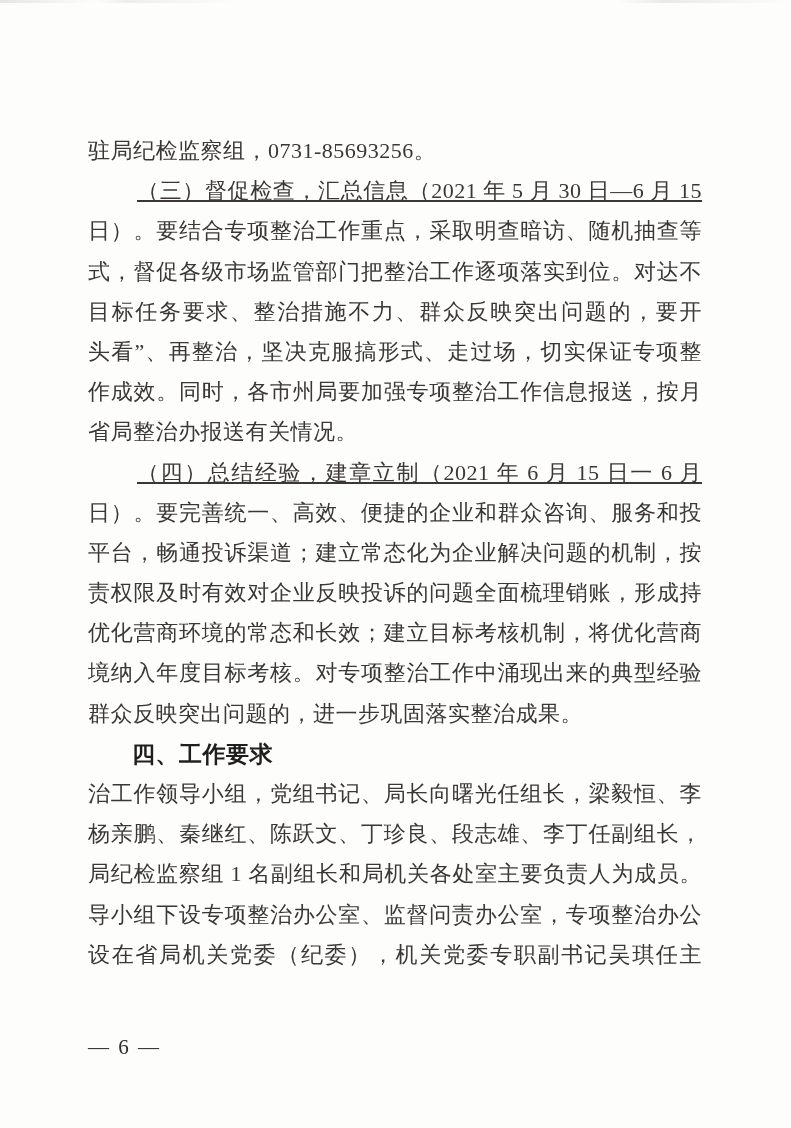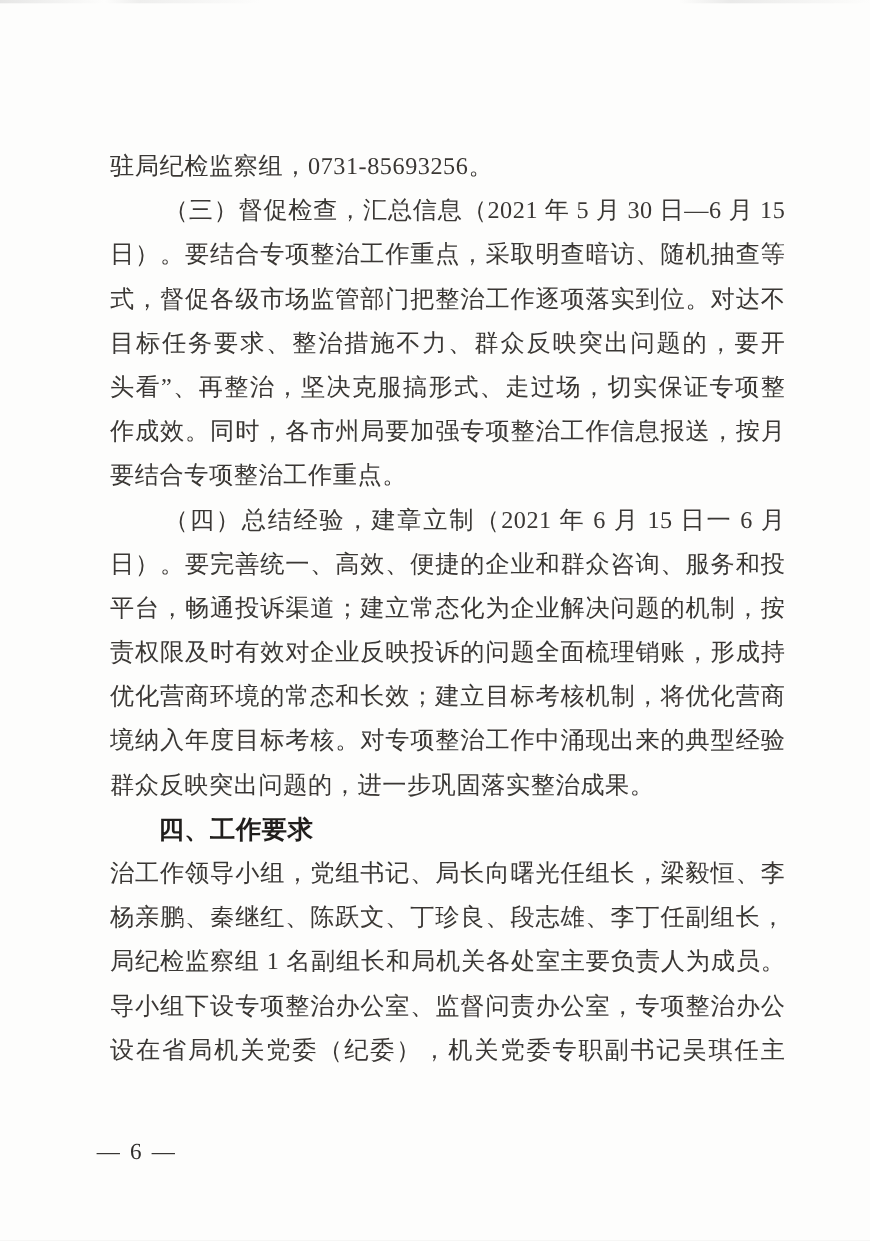--- a/index.html
+++ b/index.html
@@ -25,35 +25,36 @@
     width: 100%;
     height: 3px;
     background: linear-gradient(to right,
       rgba(160,160,160,0.25) 0%, rgba(255,255,255,0) 12%,
       rgba(170,170,170,0.18) 16%, rgba(255,255,255,0) 30%,
       rgba(255,255,255,0) 78%, rgba(165,165,165,0.22) 84%,
       rgba(255,255,255,0) 100%);
   }
   .doc-body {
     position: absolute;
-    left: 100px;
+    left: 88px;
     top: 131px;
     width: 614px;
     font-size: 22px;
     letter-spacing: 0.5px;
   }
   .line {
     height: 40.2px;
     line-height: 40.2px;
     text-align: justify;
     text-align-last: justify;
     overflow: hidden;
   }
   .line.start {
     text-indent: 49px;
+    text-decoration: underline;
   }
   .line.end {
     text-align: left;
     text-align-last: left;
   }
   .line.heading {
     font-family: "Liberation Sans", "DejaVu Sans", sans-serif;
     font-weight: bold;
     color: #201e1c;
     text-indent: 44px;
@@ -78,21 +79,21 @@
   <div class="scan-edge"></div>
 
   <div class="doc-body">
       <div class="line end">驻局纪检监察组，0731-85693256。</div>
       <div class="line start">（三）督促检查，汇总信息（2021 年 5 月 30 日—6 月 15</div>
       <div class="line full">日）。要结合专项整治工作重点，采取明查暗访、随机抽查等方</div>
       <div class="line full">式，督促各级市场监管部门把整治工作逐项落实到位。对达不到</div>
       <div class="line full">目标任务要求、整治措施不力、群众反映突出问题的，要开展“回</div>
       <div class="line full">头看”、再整治，坚决克服搞形式、走过场，切实保证专项整治工</div>
       <div class="line full">作成效。同时，各市州局要加强专项整治工作信息报送，按月向</div>
-      <div class="line end">要结合专项整治工作重点。</div>
+      <div class="line end">省局整治办报送有关情况。</div>
       <div class="line start">（四）总结经验，建章立制（2021 年 6 月 15 日一 6 月 30</div>
       <div class="line full">日）。要完善统一、高效、便捷的企业和群众咨询、服务和投诉</div>
       <div class="line full">平台，畅通投诉渠道；建立常态化为企业解决问题的机制，按职</div>
       <div class="line full">责权限及时有效对企业反映投诉的问题全面梳理销账，形成持续</div>
       <div class="line full">优化营商环境的常态和长效；建立目标考核机制，将优化营商环</div>
       <div class="line full">境纳入年度目标考核。对专项整治工作中涌现出来的典型经验和</div>
       <div class="line end">群众反映突出问题的，进一步巩固落实整治成果。</div>
       <div class="line heading">四、工作要求</div>
       <div class="line full">治工作领导小组，党组书记、局长向曙光任组长，梁毅恒、李沐、</div>
       <div class="line full">杨亲鹏、秦继红、陈跃文、丁珍良、段志雄、李丁任副组长，驻</div>

